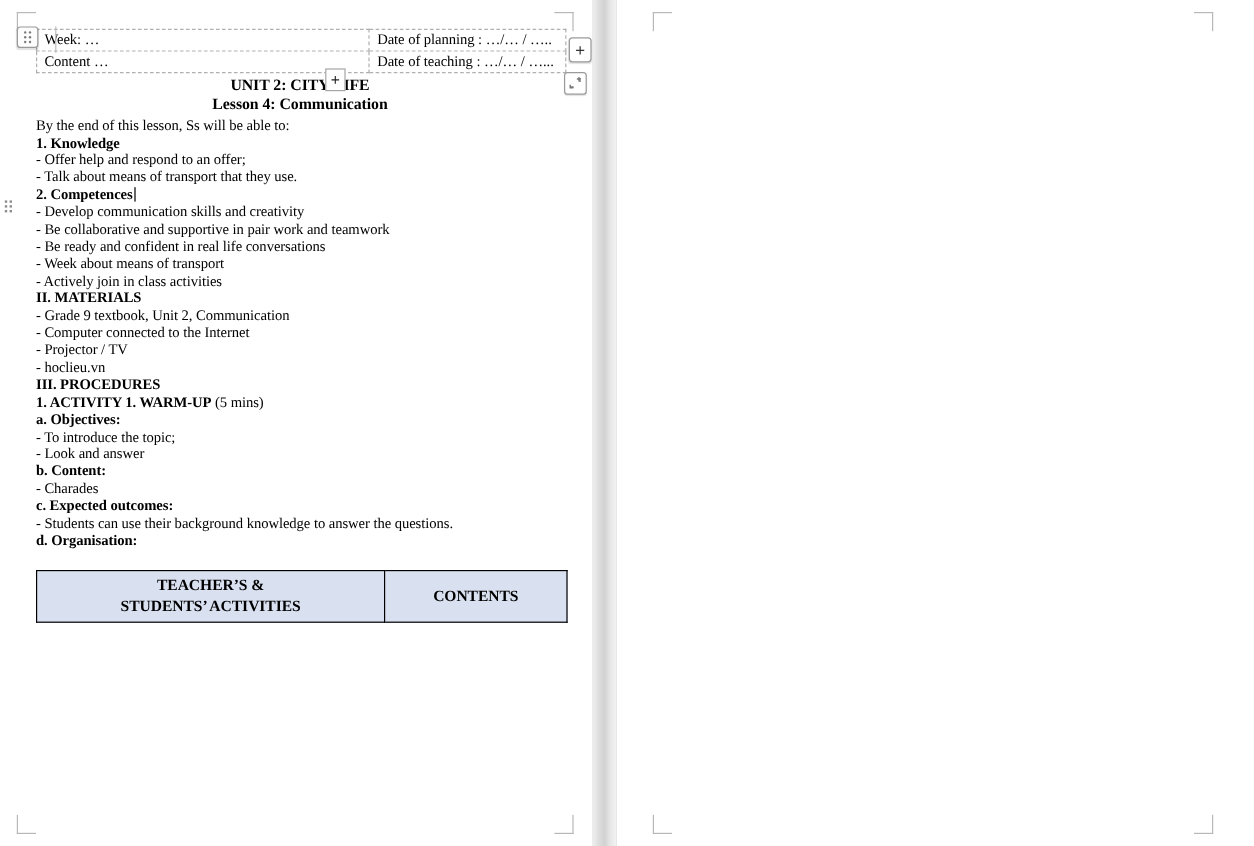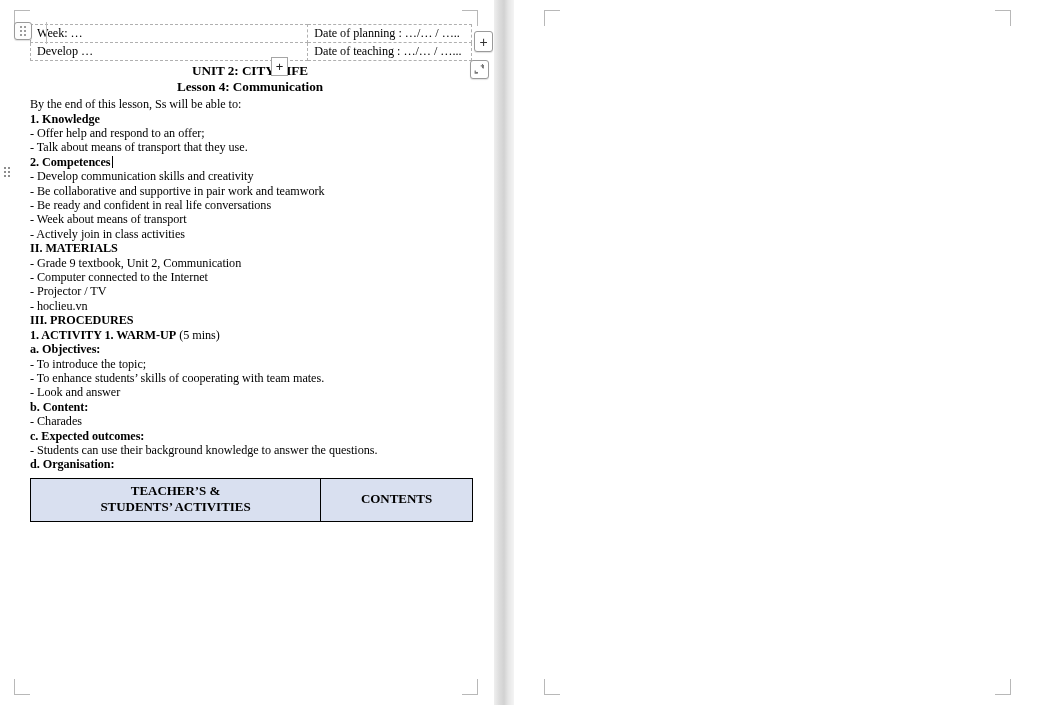--- a/index.html
+++ b/index.html
@@ -96,21 +96,21 @@
   table.act td.hd {
     background: #d9e0f0;
     text-align: center;
     font-weight: bold;
     font-size: 13px;
     line-height: 16.5px;
     padding: 4px 4px 5px 4px;
     vertical-align: middle;
   }
 
-  #tbl-left  { width: 442px; margin-top: 6px; }
+  #tbl-left  { width: 442px; margin-top: 18px; }
   #tbl-left  col.c1 { width: 290px; } 
   #tbl-left  col.c2 { width: 152px; }
 
   
   .caret {
     display: inline-block;
     width: 1px; height: 12px;
     background: #000;
     vertical-align: -2px;
     margin-left: 1px;
@@ -203,21 +203,21 @@
 
     <div class="doc" id="doc-left">
 
       <table class="hdr-table">
         <tbody>
             <tr>
           <td class="left">Week: …</td>
           <td class="right">Date of planning : …/… / …..</td>
         </tr>
         <tr>
-          <td class="left">Develop …</td>
+          <td class="left">Content …</td>
           <td class="right">Date of teaching : …/… / …...</td>
         </tr>
       </tbody>
         </table>
 
       <div class="title-block center">
         <div class="ln">UNIT 2: CITY LIFE</div>
         <div class="ln">Lesson 4: Communication</div>
       </div>
 
@@ -239,21 +239,20 @@
       <div class="ln">- Grade 9 textbook, Unit 2, Communication</div>
       <div class="ln">- Computer connected to the Internet</div>
       <div class="ln">- Projector / TV</div>
       <div class="ln i">- hoclieu.vn</div>
 
       <div class="ln b">III. PROCEDURES</div>
 
       <div class="ln"><span class="b">1. ACTIVITY 1. WARM-UP</span> <span>(5 mins)</span></div>
       <div class="ln b">a. Objectives:</div>
       <div class="ln">- To introduce the topic;</div>
-      <div class="ln">- To enhance students’ skills of cooperating with team mates.</div>
       <div class="ln">- Look and answer</div>
       <div class="ln b">b. Content:</div>
       <div class="ln">- Charades</div>
       <div class="ln b">c. Expected outcomes:</div>
       <div class="ln">- Students can use their background knowledge to answer the questions.</div>
       <div class="ln b">d. Organisation:</div>
 
       <table class="act" id="tbl-left">
         <colgroup>
             <col class="c1">

